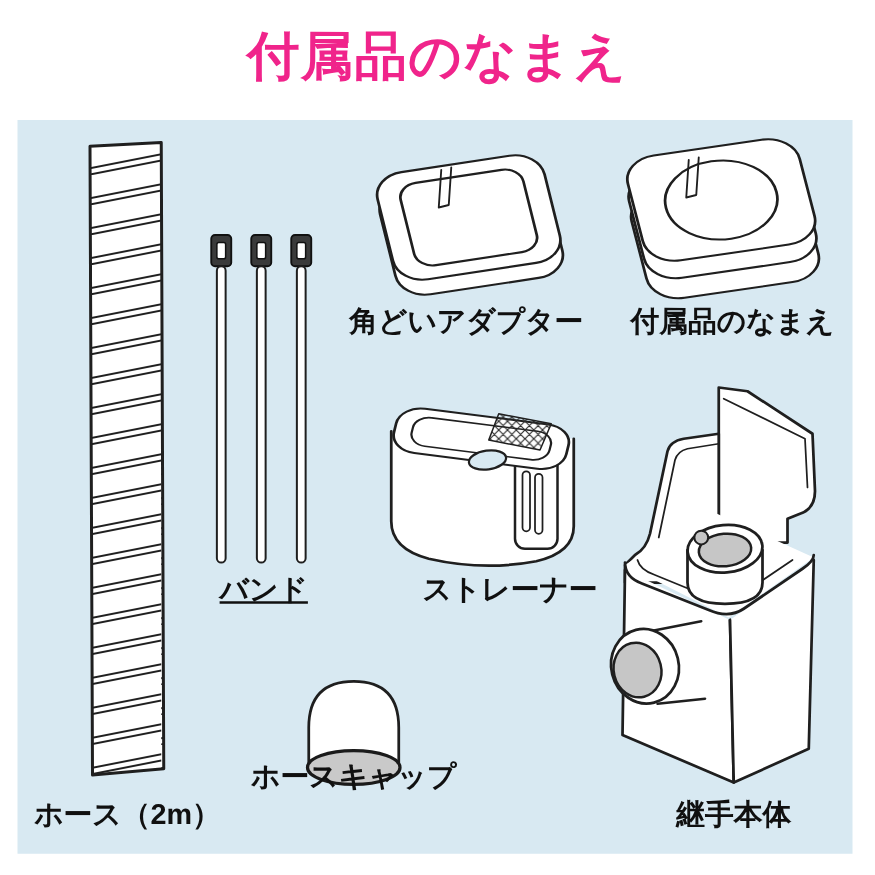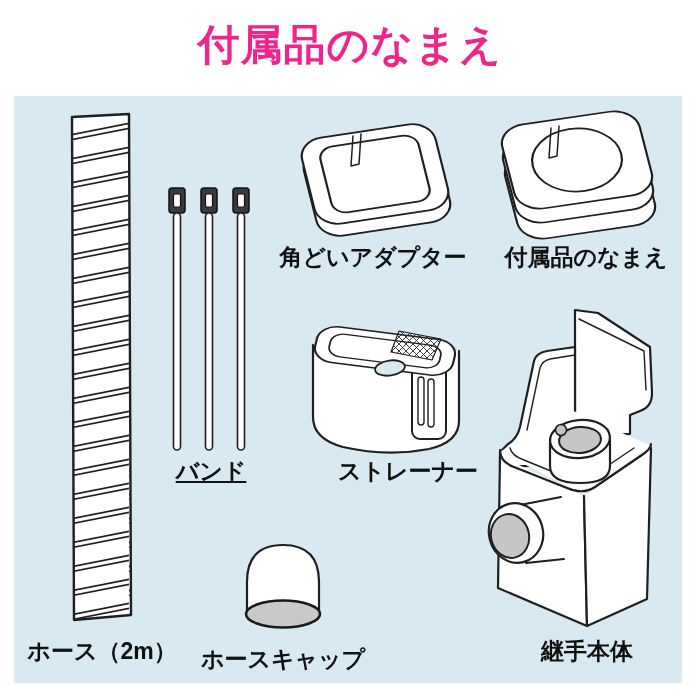--- a/index.html
+++ b/index.html
@@ -127,17 +127,17 @@
         <ellipse cx="502" cy="437" rx="27" ry="30" transform="rotate(-14 502 437)" fill="#ffffff" stroke="#1f1f1f" stroke-width="2.2"></ellipse>
         <ellipse cx="496" cy="440" rx="19" ry="22" transform="rotate(-14 496 440)" fill="#c6c6c6" stroke="#1f1f1f" stroke-width="2"></ellipse>
       </g>
     </svg>
 
     <div class="label" style="left:359px;top:148px;">角どいアダプター</div>
     <div class="label" style="left:572px;top:148px;">付属品のなまえ</div>
     <div class="label" style="left:197px;top:362px;text-decoration:underline;">バンド</div>
     <div class="label" style="left:394px;top:362px;">ストレーナー</div>
     <div class="label" style="left:88px;top:542px;">ホース（2m）</div>
-    <div class="label" style="left:269px;top:550px;">ホースキャップ</div>
+    <div class="label" style="left:269px;top:512px;">ホースキャップ</div>
     <div class="label" style="left:573px;top:542px;text-align:right;">継手本体</div>
 
   </div>
 </div>
 
 </body></html>

